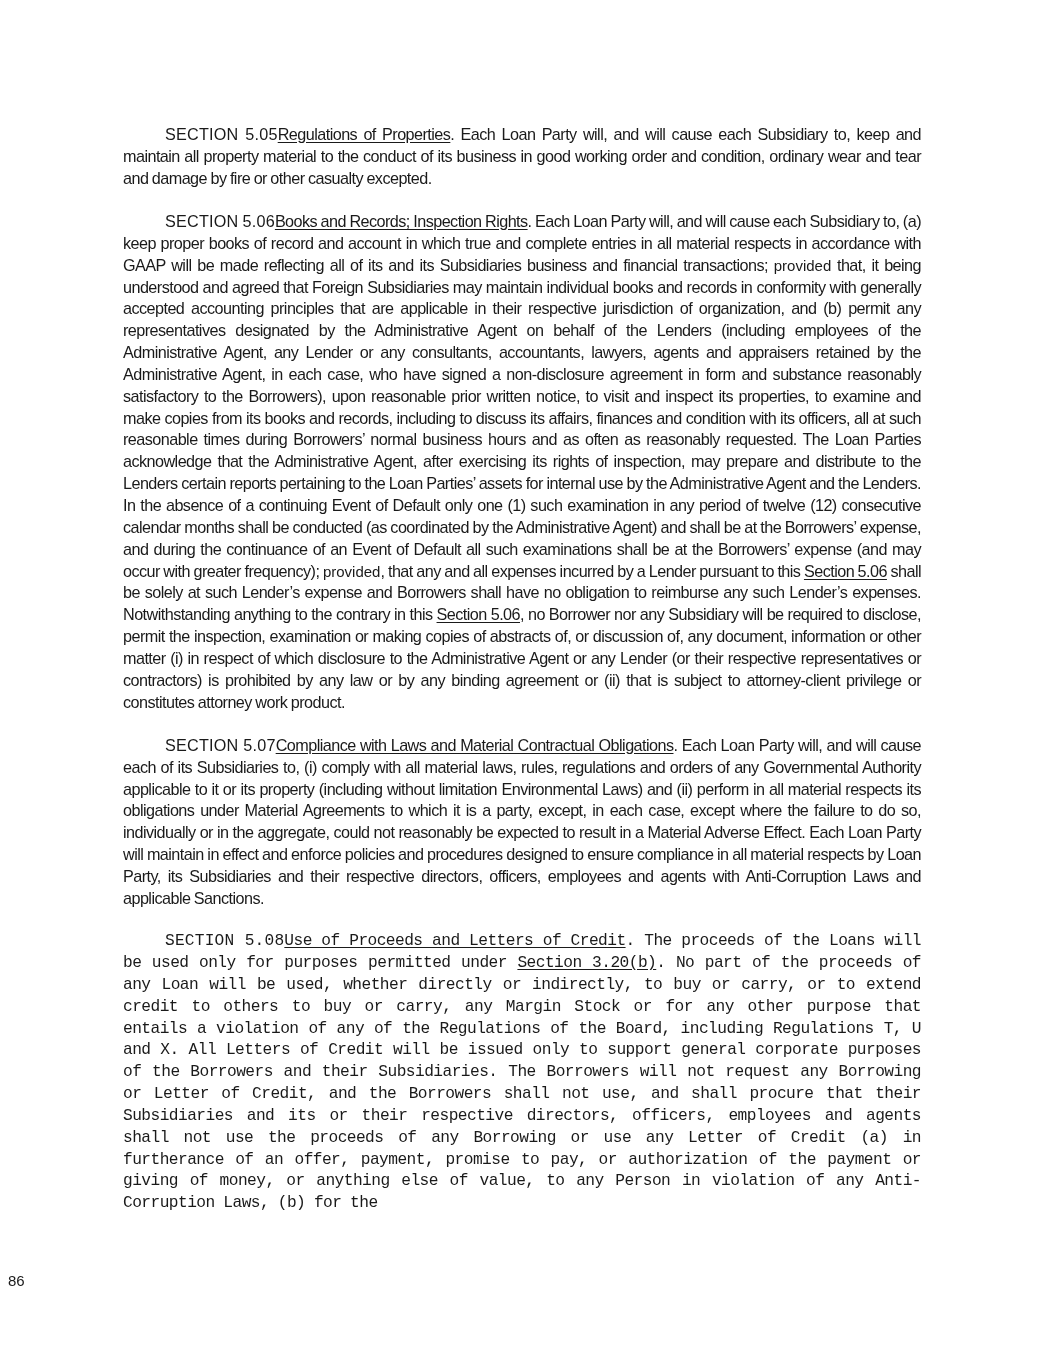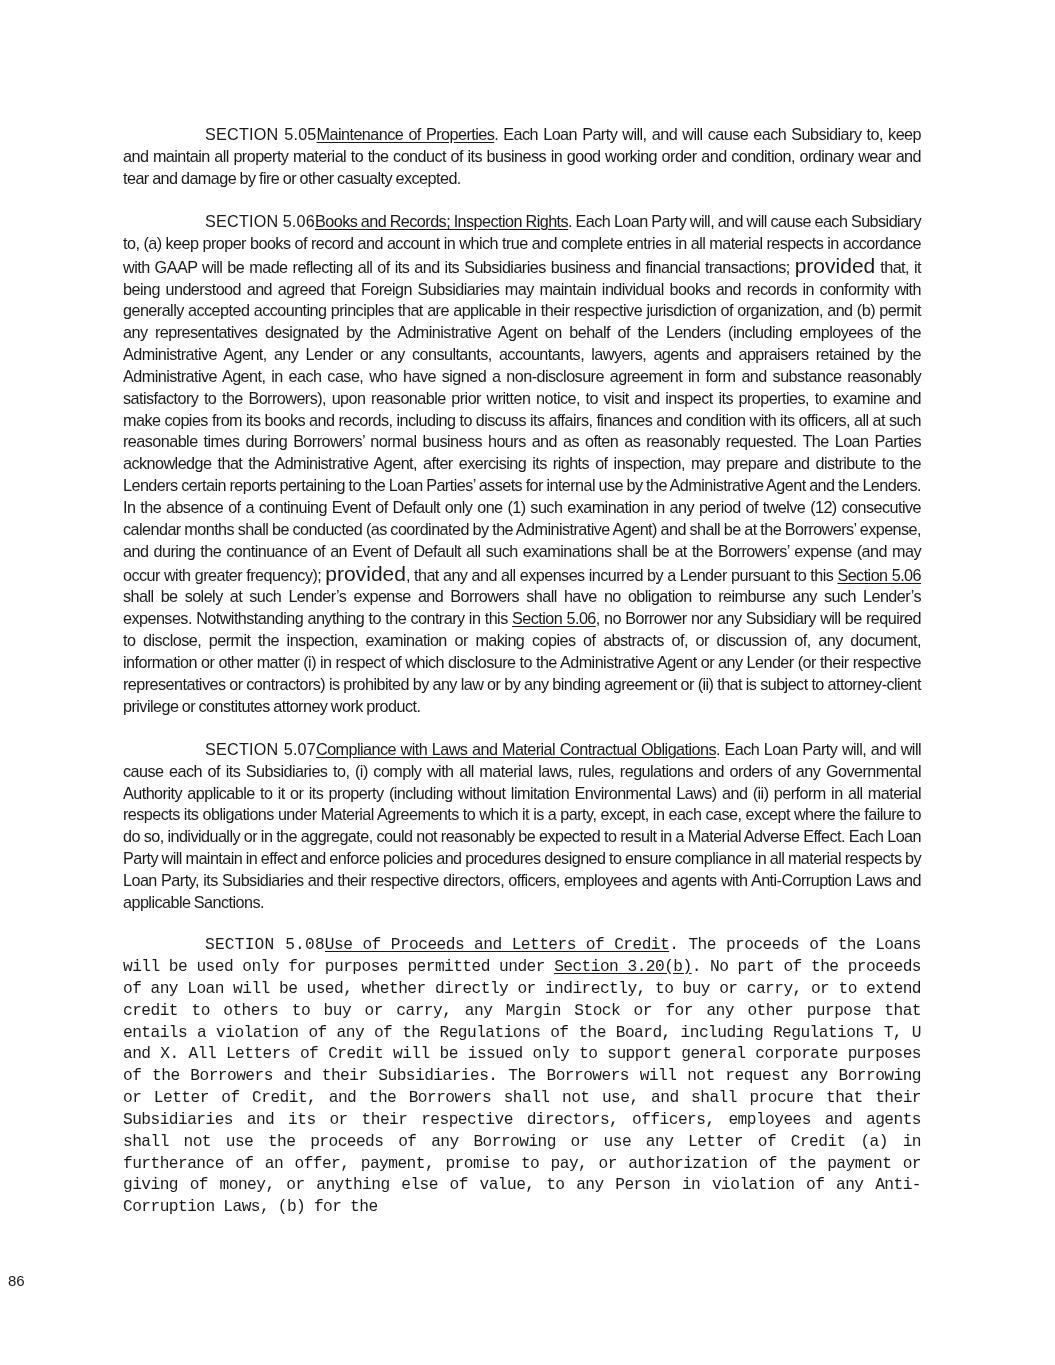--- a/index.html
+++ b/index.html
@@ -5,36 +5,36 @@
   html, body { margin: 0; padding: 0; background: #ffffff; }
   body { width: 1055px; height: 1365px; position: relative; overflow: hidden; }
   .page {
     position: absolute; left: 123px; top: 124px; width: 798px;
     font-family: "Liberation Sans", sans-serif;
     font-size: 16.2px; line-height: 21.85px; color: #1a1a1a;
     letter-spacing: -0.55px; word-spacing: -0.5px;
   }
   .para { text-align: justify; margin: 0 0 21.5px 0; }
   .para.last { margin-bottom: 0; font-family: Liberation Mono, monospace; }
-  .sec-num { margin-left: 82px; letter-spacing: 0.2px; }
+  .sec-num { margin-left: 42px; letter-spacing: 0.2px; }
   .heading { text-decoration: underline; text-underline-offset: 2px; }
   .xref { text-decoration: underline; text-underline-offset: 2px; }
-  .proviso { letter-spacing: 0; word-spacing: 0; font-size: 21px; }
+  .proviso { letter-spacing: 0; word-spacing: 0; font-size: 15px; }
   .page-number {
     position: absolute; left: 8px; width: 1055px; top: 1272px; text-align: left;
     font-family: "Liberation Sans", sans-serif; font-size: 15px; color: #1a1a1a;
   }
 </style>
 </head>
 <body>
 
 <div class="page">
 
   <p class="para">
-    <span class="sec-num">SECTION 5.05</span><span class="heading">Maintenance of Properties</span><span>. Each Loan Party will, and will cause each Subsidiary to, keep and maintain all property material to the conduct of its business in good working order and condition, ordinary wear and tear and damage by fire or other casualty excepted.</span>
+    <span class="sec-num">SECTION 5.05</span><span class="heading">Regulations of Properties</span><span>. Each Loan Party will, and will cause each Subsidiary to, keep and maintain all property material to the conduct of its business in good working order and condition, ordinary wear and tear and damage by fire or other casualty excepted.</span>
   </p>
 
   <p class="para">
     <span class="sec-num">SECTION 5.06</span><span class="heading">Books and Records; Inspection Rights</span><span>. Each Loan Party will, and will cause each Subsidiary to, (a) keep proper books of record and account in which true and complete entries in all material respects in accordance with GAAP will be made reflecting all of its and its Subsidiaries business and financial transactions; </span><span class="proviso">provided</span><span> that, it being understood and agreed that Foreign Subsidiaries may maintain individual books and records in conformity with generally accepted accounting principles that are applicable in their respective jurisdiction of organization, and (b) permit any representatives designated by the Administrative Agent on behalf of the Lenders (including employees of the Administrative Agent, any Lender or any consultants, accountants, lawyers, agents and appraisers retained by the Administrative Agent, in each case, who have signed a non-disclosure agreement in form and substance reasonably satisfactory to the Borrowers), upon reasonable prior written notice, to visit and inspect its properties, to examine and make copies from its books and records, including to discuss its affairs, finances and condition with its officers, all at such reasonable times during Borrowers’ normal business hours and as often as reasonably requested.  The Loan Parties acknowledge that the Administrative Agent, after exercising its rights of inspection, may prepare and distribute to the Lenders certain reports pertaining to the Loan Parties’ assets for internal use by the Administrative Agent and the Lenders.  In the absence of a continuing Event of Default only one (1) such examination in any period of twelve (12) consecutive calendar months shall be conducted (as coordinated by the Administrative Agent) and shall be at the Borrowers’ expense, and during the continuance of an Event of Default all such examinations shall be at the Borrowers’ expense (and may occur with greater frequency); </span><span class="proviso">provided</span><span>, that any and all expenses incurred by a Lender pursuant to this </span><span class="xref">Section 5.06</span><span> shall be solely at such Lender’s expense and Borrowers shall have no obligation to reimburse any such Lender’s expenses.  Notwithstanding anything to the contrary in this </span><span class="xref">Section 5.06</span><span>, no Borrower nor any Subsidiary will be required to disclose, permit the inspection, examination or making copies of abstracts of, or discussion of, any document, information or other matter (i) in respect of which disclosure to the Administrative Agent or any Lender (or their respective representatives or contractors) is prohibited by any law or by any binding agreement or (ii) that is subject to attorney-client privilege or constitutes attorney work product.</span>
   </p>
 
   <p class="para">
     <span class="sec-num">SECTION 5.07</span><span class="heading">Compliance with Laws and Material Contractual Obligations</span><span>.  Each Loan Party will, and will cause each of its Subsidiaries to, (i) comply with all material laws, rules, regulations and orders of any Governmental Authority applicable to it or its property (including without limitation Environmental Laws) and (ii) perform in all material respects its obligations under Material Agreements to which it is a party, except, in each case, except where the failure to do so, individually or in the aggregate, could not reasonably be expected to result in a Material Adverse Effect.  Each Loan Party will maintain in effect and enforce policies and procedures designed to ensure compliance in all material respects by Loan Party, its Subsidiaries and their respective directors, officers, employees and agents with Anti-Corruption Laws and applicable Sanctions.</span>
   </p>
 

